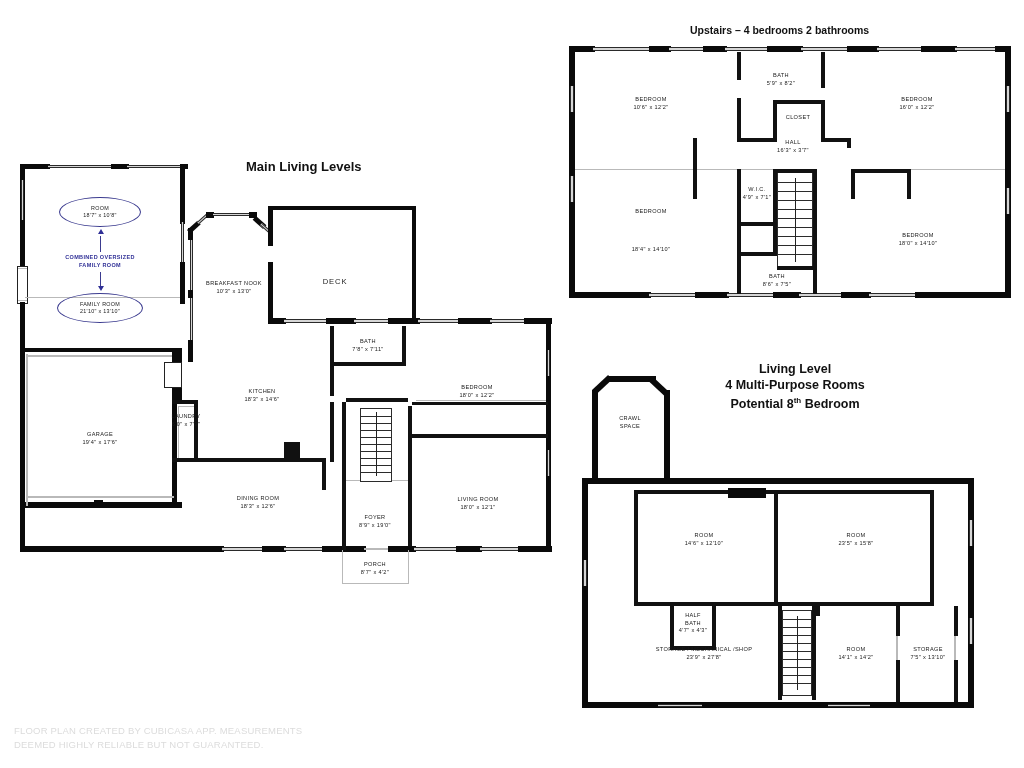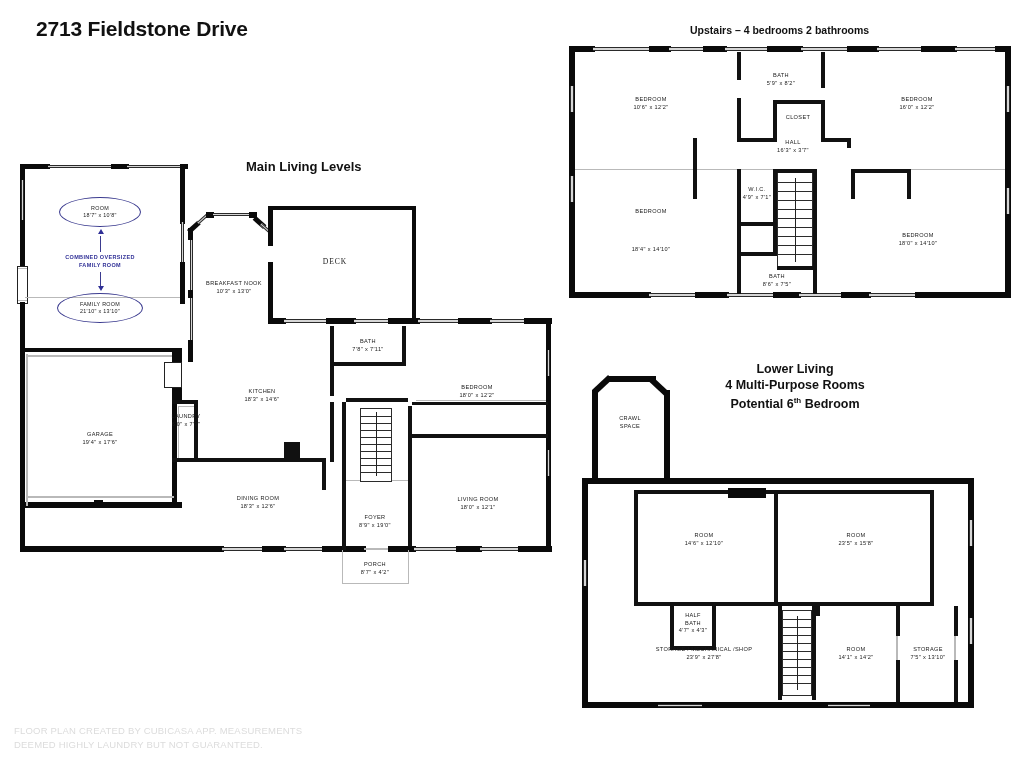--- a/index.html
+++ b/index.html
@@ -109,28 +109,27 @@
     position: absolute; left: 0; right: 0; height: 0;
     border-top: 1px solid #2b2b2b; display: block;
   }
   .stair-arrow { position: absolute; background: #222; width: 1px; }
 </style>
 </head>
 <body>
 
 <div id="page">
 
-  <div class="doc-title" id="title-line1">2713 Fieldstone Drive</div>
 
   <div class="plan-heading" id="heading-main">Main Living Levels</div>
   <div class="plan-heading" id="heading-up">Upstairs – 4 bedrooms 2 bathrooms</div>
   <div class="lower-head">
-    <div>Lower Living</div>
+    <div>Living Level</div>
     <div>4 Multi-Purpose Rooms</div>
-    <div><span>Potential 6</span><sup>th</sup><span> Bedroom</span></div>
+    <div><span>Potential 8</span><sup>th</sup><span> Bedroom</span></div>
   </div>
 
   <div class="plan" id="plan-main">
 
     <div class="w" style="left:8px;  top:14px;  width:5px;  height:135px;"></div>
     <div class="w" style="left:8px;  top:14px;  width:30px; height:5px;"></div>
     <div class="win" style="left:36px; top:15px; width:65px; height:3px;"></div>
     <div class="w" style="left:99px; top:14px; width:18px; height:5px;"></div>
     <div class="win" style="left:115px;top:15px; width:55px; height:3px;"></div>
     <div class="w" style="left:168px;top:14px; width:8px;  height:5px;"></div>
@@ -263,21 +262,21 @@
 FAMILY ROOM</div>
     <div class="arrow-line" style="left:88px; top:122px; height:16px;"></div>
     <div class="arrow-head arrow-down" style="left:85.5px; top:136px;"></div>
     <div class="ellipse" style="left:88px; top:143px; width:86px; height:30px;">
       <div class="ell-txt">FAMILY ROOM
 21'10" x 13'10"</div>
     </div>
 
     <div class="rl" style="left:222px; top:130px;">BREAKFAST NOOK
 10'3" x 13'0"</div>
-    <div class="rl deck" style="left:323px; top:108px;font-family:Liberation Serif, serif;">DECK</div>
+    <div class="rl deck" style="left:323px; top:128px;">DECK</div>
     <div class="rl" style="left:250px; top:238px;">KITCHEN
 18'3" x 14'6"</div>
     <div class="rl" style="left:356px; top:188px;">BATH
 7'8" x 7'11"</div>
     <div class="rl" style="left:465px; top:234px;">BEDROOM
 18'0" x 12'2"</div>
     <div class="rl" style="left:88px; top:281px;">GARAGE
 19'4" x 17'6"</div>
     <div class="rl" style="left:174px; top:263px;">LAUNDRY
 6'0" x 7'9"</div>
@@ -455,15 +454,15 @@
     <div class="thin" style="left:376px;top:276px; width:2px; height:26px;"></div>
     <div class="wi" style="left:376px; top:300px; width:4px;  height:42px;"></div>
 
     <div class="rl" style="left:278px; top:286px;">ROOM
 14'1" x 14'2"</div>
     <div class="rl" style="left:350px; top:286px;">STORAGE
 7'5" x 13'10"</div>
   </div>
 
   <div id="footer">FLOOR PLAN CREATED BY CUBICASA APP. MEASUREMENTS
-DEEMED HIGHLY LAUNDRY BUT NOT GUARANTEED.</div>
+DEEMED HIGHLY RELIABLE BUT NOT GUARANTEED.</div>
 
 </div>
 
 </body></html>

